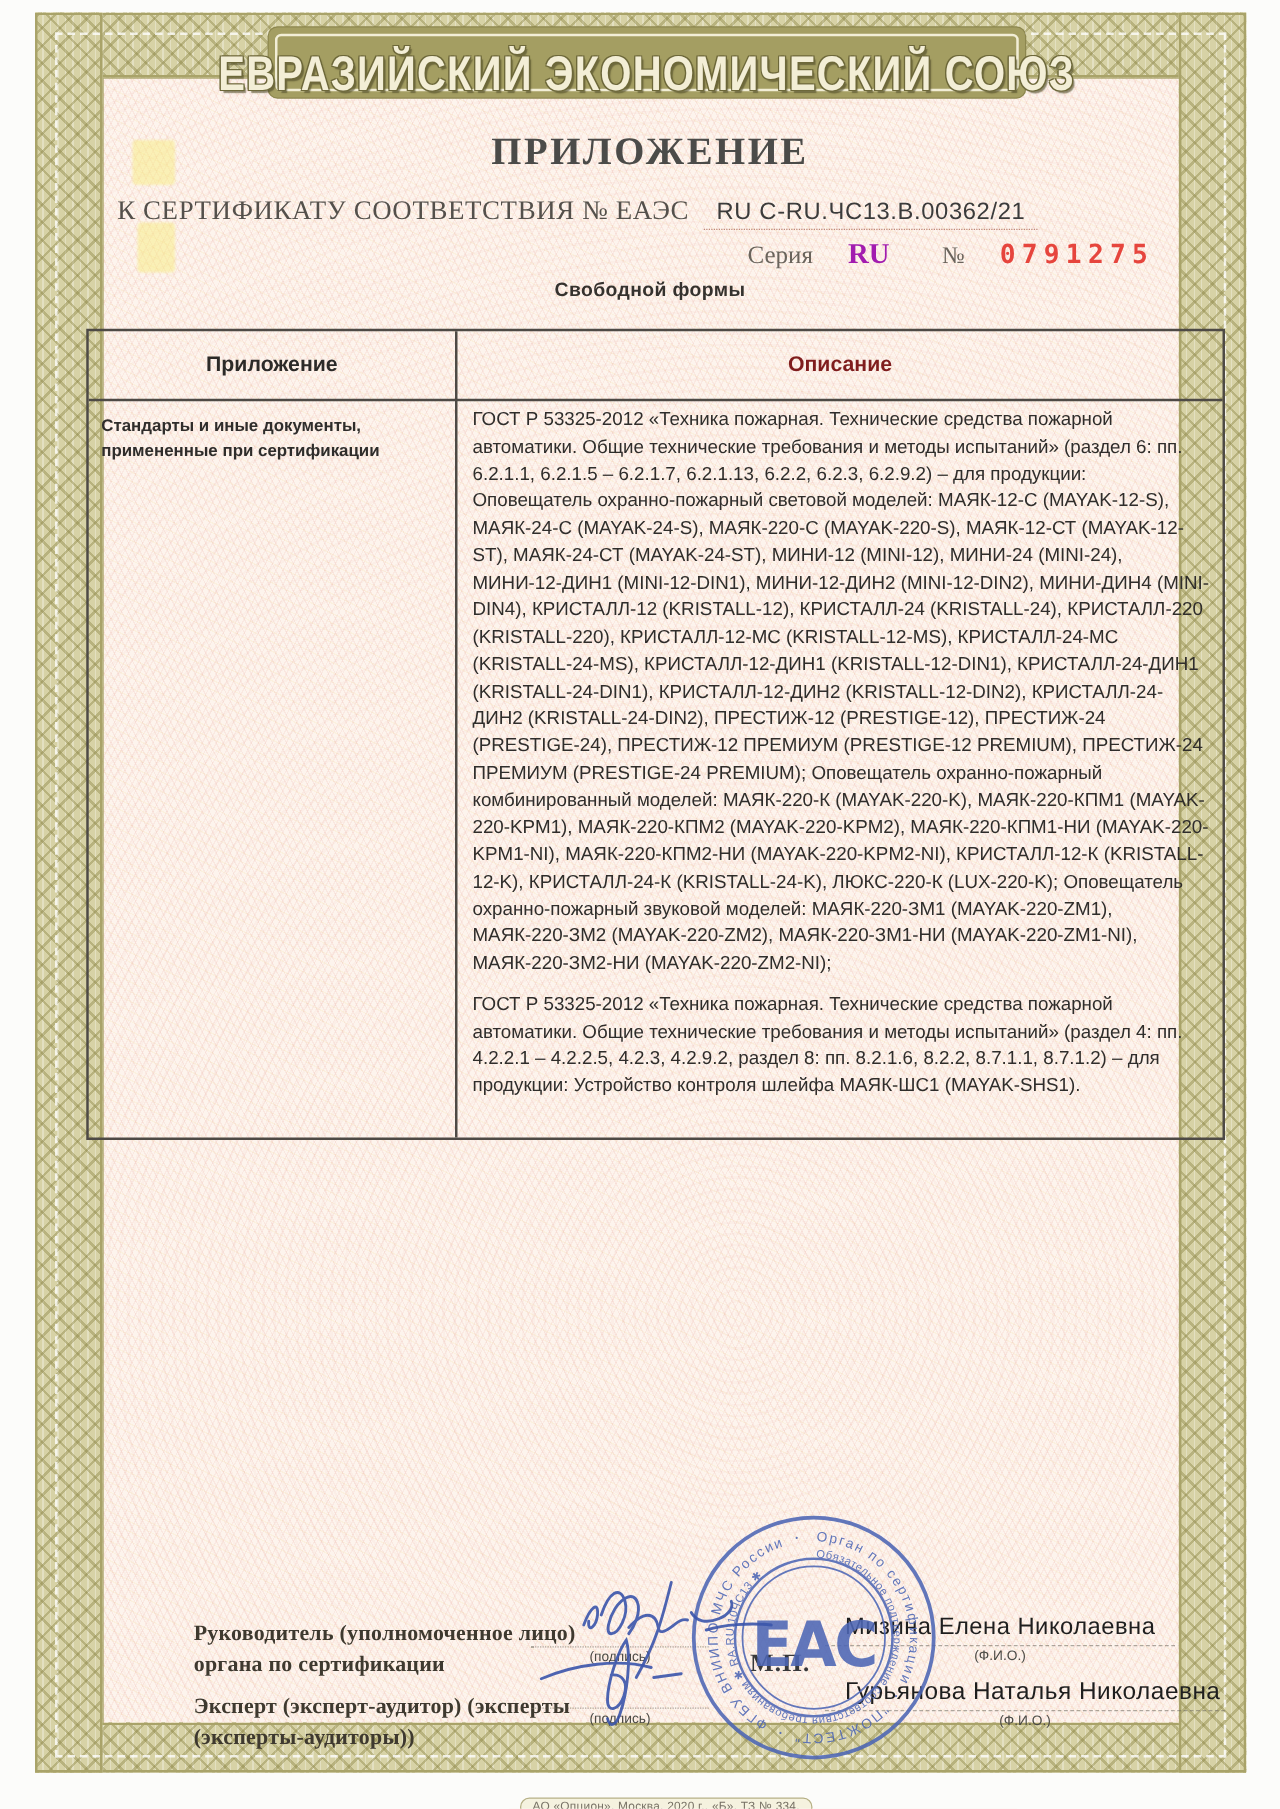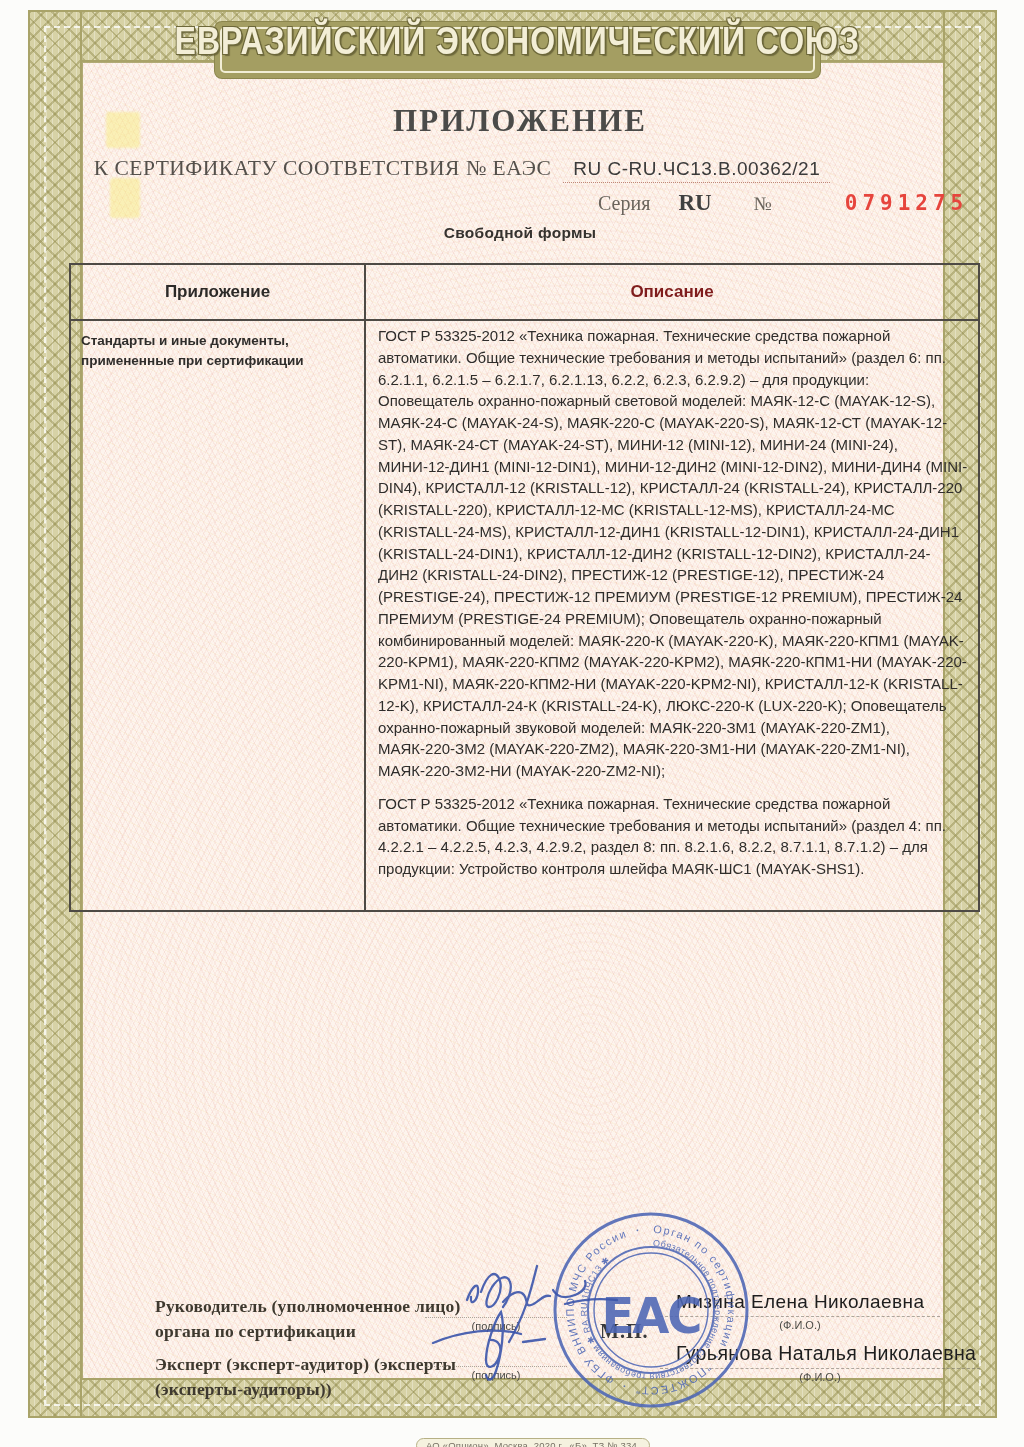--- a/index.html
+++ b/index.html
@@ -40,21 +40,21 @@
     border:1px solid rgba(169,163,105,0.9);pointer-events:none;
   }
   .artifact{position:absolute;z-index:4;background:rgba(247,236,128,0.5);filter:blur(1px);border-radius:3px;}
   .artifact1{left:106px;top:112px;width:34px;height:36px;}
   .artifact2{left:110px;top:178px;width:30px;height:40px;}
 
   
   .banner{
     position:absolute;z-index:5;left:215px;top:22px;width:605px;height:56px;
     background:#a49e62;border-radius:7px;
-    display:flex;align-items:flex-start;justify-content:center;
+    display:flex;align-items:flex-end;justify-content:center;
     box-shadow:0 0 0 1px #8c864e;
   }
   .banner-border{
     position:absolute;left:5px;top:5px;right:5px;bottom:5px;
     border:2px solid #f2eed6;border-radius:5px;
   }
   .banner-text{
     position:relative;color:#f3eed6;font-weight:800;font-size:33px;letter-spacing:1px;
     transform:scale(0.97,1.18);white-space:nowrap;
     text-shadow:-1px -1px 0 #6d683a, 1px -1px 0 #6d683a, -1px 1px 0 #6d683a, 1px 1px 0 #6d683a, 2px 2px 1px rgba(80,76,40,.65);
@@ -71,23 +71,23 @@
   }
   .subtitle-serif{font-family:"Liberation Serif",serif;font-size:21.5px;color:#54504b;letter-spacing:0.5px;}
   .cert-number{
     font-size:19px;color:#3b3b3b;letter-spacing:0.5px;
     border-bottom:1px dotted #c08878;padding:0 10px 2px 10px;
   }
   .series-row{
     position:absolute;left:598px;top:190px;display:flex;align-items:baseline;gap:28px;
   }
   .series-label{font-family:"Liberation Serif",serif;font-size:20px;color:#6a645c;}
-  .series-value{font-family:"Liberation Serif",serif;font-weight:700;font-size:23px;color:#404040;}
+  .series-value{font-family:"Liberation Serif",serif;font-weight:700;font-size:23px;color:#a21caf;}
   .num-sign{font-family:"Liberation Serif",serif;font-size:19px;color:#6a645c;margin-left:14px;}
-  .blank-number{font-family:"DejaVu Sans Mono",monospace;font-weight:700;font-size:21px;color:#e6453d;letter-spacing:5px;margin-left:45px;}
+  .blank-number{font-family:"DejaVu Sans Mono",monospace;font-weight:700;font-size:21px;color:#e6453d;letter-spacing:5px;}
   .form-type{
     position:absolute;left:0;top:224px;width:1040px;text-align:center;
     font-weight:700;font-size:15.5px;color:#35322e;letter-spacing:0.3px;
   }
 
   
   .cert-table{
     position:absolute;left:69px;top:263px;width:911px;height:649px;
     border:2px solid #4e4a45;box-sizing:border-box;
   }

